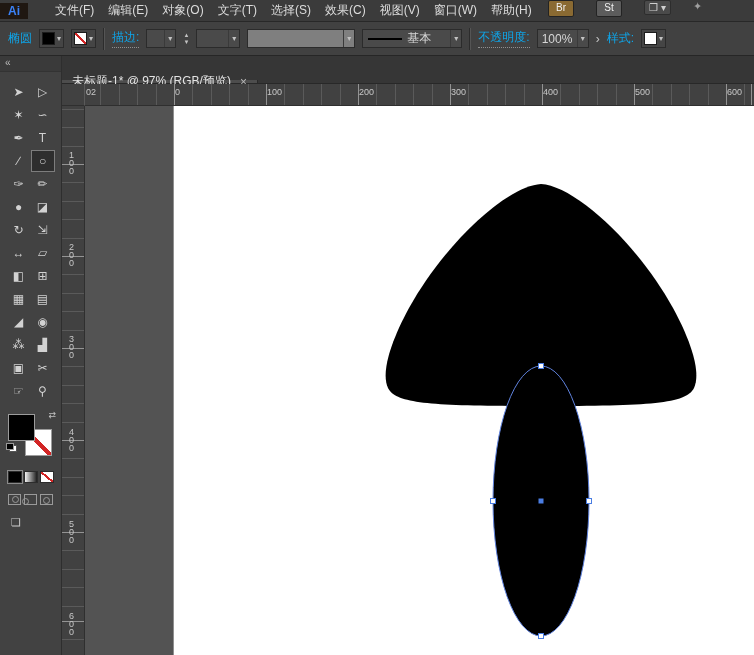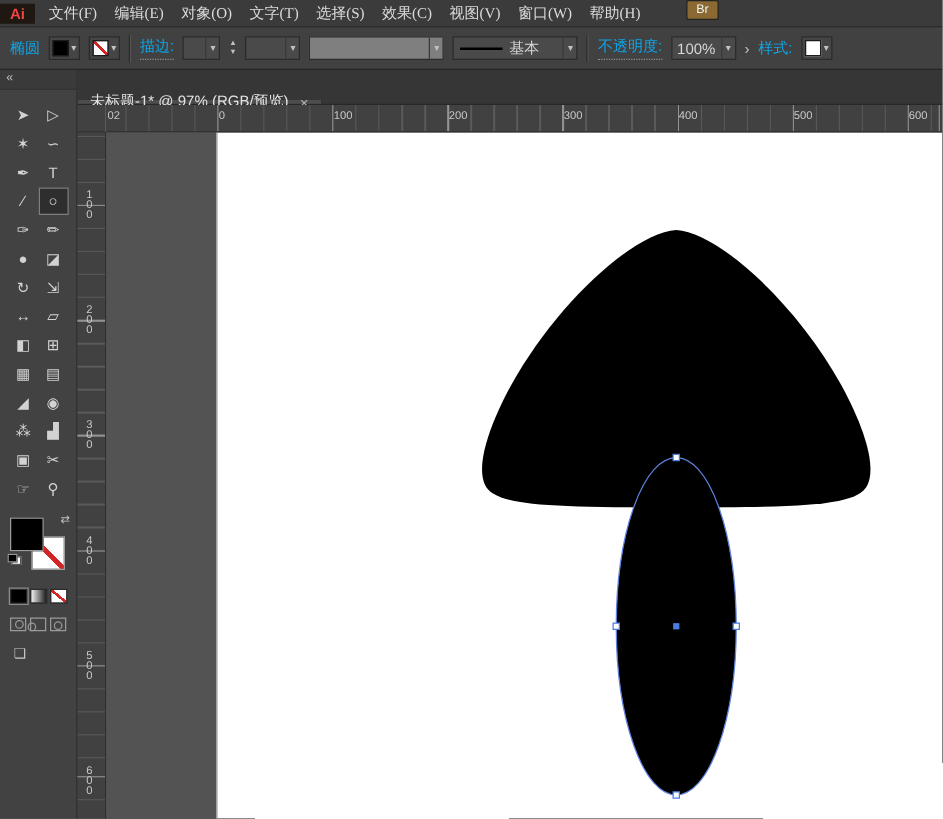--- a/index.html
+++ b/index.html
@@ -1,24 +1,24 @@
 <!DOCTYPE html>
 <html><head>
 <meta charset="utf-8">
 <style>
   html,body{margin:0;padding:0;}
   body{background:#3f3f3f;font-family:"Liberation Sans","DejaVu Sans",sans-serif;}
   .app{position:relative;width:754px;height:655px;overflow:hidden;background:#3f3f3f;color:#d6d6d6;}
 
   
   .menubar{position:absolute;left:0;top:0;width:100%;height:22px;background:#3b3b3b;border-bottom:1px solid #282828;display:flex;align-items:center;box-sizing:border-box;}
-  .ai-logo{width:28px;height:16px;background:#1f1711;color:#ef4444;font-weight:bold;font-size:12px;display:flex;align-items:center;justify-content:center;}
-  .menus{display:flex;margin-left:4px;font-family:Liberation Serif, serif;}
+  .ai-logo{width:28px;height:16px;background:#1f1711;color:#3b82f6;font-weight:bold;font-size:12px;display:flex;align-items:center;justify-content:center;}
+  .menus{display:flex;margin-left:20px;}
   .menu{font-size:12px;padding:0 7px;line-height:21px;color:#dcdcdc;cursor:default;}
-  .menubar-right{position:absolute;left:548px;top:0;height:22px;display:flex;align-items:flex-end;gap:8px;flex-direction:column;}
+  .menubar-right{position:absolute;left:548px;top:0;height:22px;display:flex;align-items:flex-start;gap:22px;}
   .mini-btn{height:15px;min-width:18px;padding:0 3px;font-size:10px;line-height:14px;text-align:center;border:1px solid #232323;border-radius:2px;color:#f0f0f0;}
   .mini-btn.br{background:#8a6a32;}
   .mini-btn.st{background:#5c5c5c;}
   .ws{display:flex;align-items:center;gap:3px;font-size:10px;color:#cfcfcf;background:#4a4a4a;border:1px solid #2d2d2d;padding:1px 4px;border-radius:2px;}
   .appx{font-size:11px;color:#9f9f9f;}
 
   
   .controlbar{position:absolute;top:22px;left:0;width:100%;height:34px;background:#414141;border-bottom:1px solid #262626;display:flex;align-items:center;padding:0 8px;box-sizing:border-box;gap:7px;font-size:12px;}
   .cb-label{color:#0ea5e9;white-space:nowrap;}
   .dotted{border-bottom:1px dotted #8f8f8f;padding-bottom:1px;}

